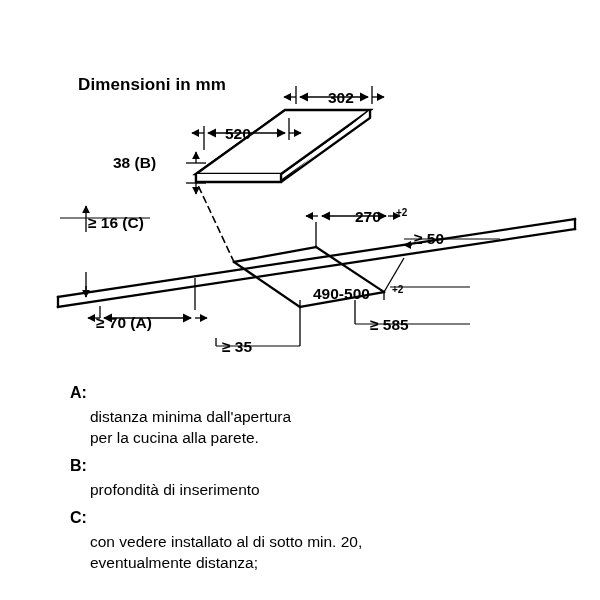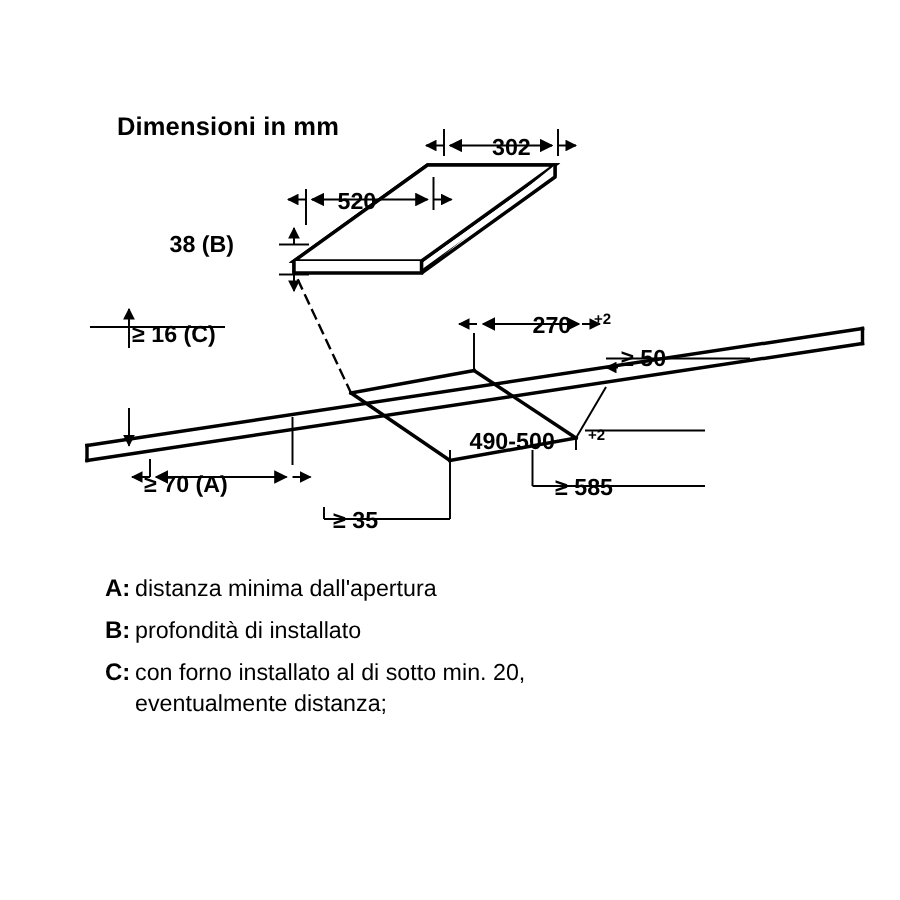--- a/index.html
+++ b/index.html
@@ -59,20 +59,21 @@
     align-items: flex-start;
     margin-bottom: 0px;
   }
   .legend-row .key {
     width: 20px;
     flex: 0 0 20px;
     line-height: 21px;
   }
   .legend-row .body {
     flex: 1 1 auto;
+    margin-top: 24px;
   }
   .legend-row .body div {
     line-height: 21px;
     white-space: nowrap;
   }
   .gap-a { margin-bottom: 7px; }
   .gap-b { margin-bottom: 7px; }
 </style>
 </head>
 <body>
@@ -209,32 +210,33 @@
     <text class="dim" x="222" y="352">≥ 35</text>
     <text class="dim" x="370" y="330">≥ 585</text>
   </svg>
 
   <div class="legend-block">
 
     <div class="legend-row gap-a">
       <div class="key legend-key">A:</div>
       <div class="body">
         <div class="legend-txt">distanza minima dall'apertura</div>
+        <div class="legend-txt">per la cucina alla parete.</div>
       </div>
     </div>
 
     <div class="legend-row gap-b">
       <div class="key legend-key">B:</div>
       <div class="body">
-        <div class="legend-txt">profondità di installato</div>
+        <div class="legend-txt">profondità di inserimento</div>
       </div>
     </div>
 
     <div class="legend-row">
       <div class="key legend-key">C:</div>
       <div class="body">
-        <div class="legend-txt">con forno installato al di sotto min. 20,</div>
+        <div class="legend-txt">con vedere installato al di sotto min. 20,</div>
         <div class="legend-txt">eventualmente distanza;</div>
       </div>
     </div>
 
   </div>
 </div>
 
 </body></html>

